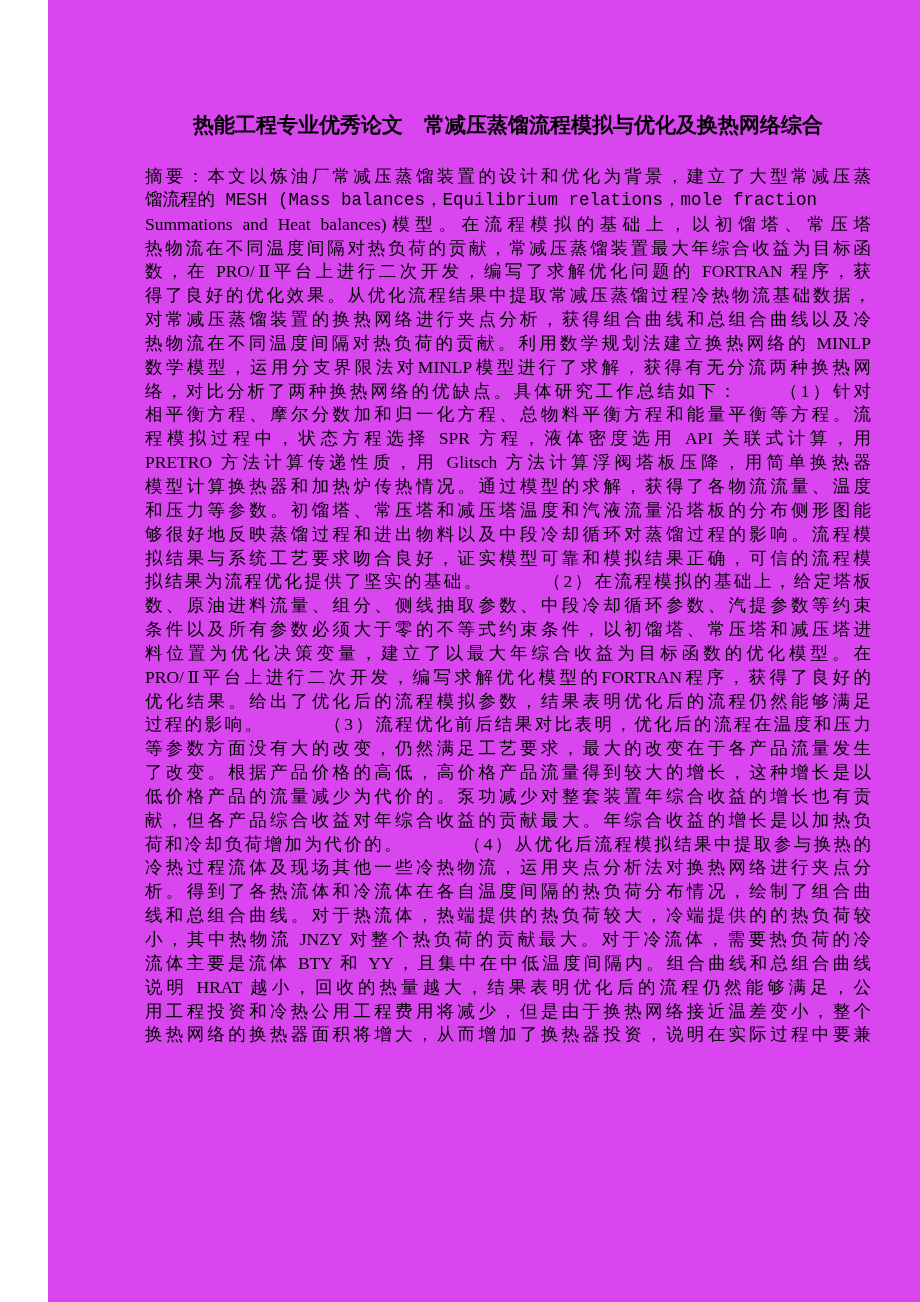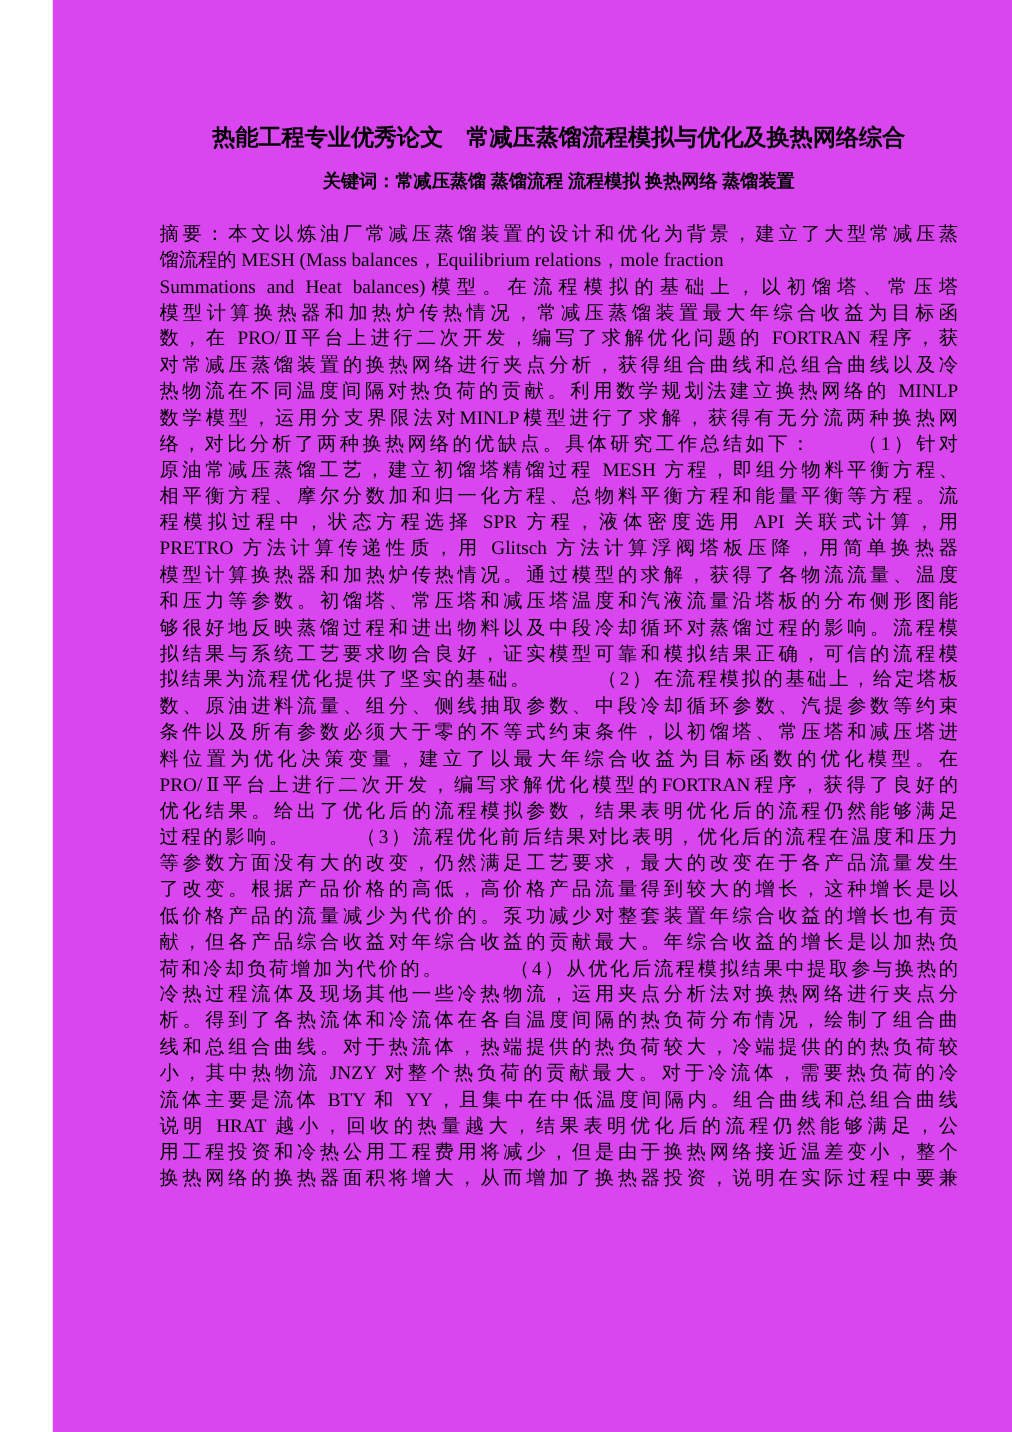--- a/index.html
+++ b/index.html
@@ -45,39 +45,39 @@
     line-height: 23.85px;
     height: 23.85px;
     overflow: hidden;
     text-align: justify;
     text-align-last: justify;
     text-justify: inter-character;
   }
   .line.no-justify {
     text-align: left;
     text-align-last: left;
+    font-family: Liberation Mono, monospace;
   }
 </style>
 </head>
 <body style="background: rgb(255, 255, 255); color: rgb(0, 0, 0);">
 
 <div class="page">
   <h1 class="title">热能工程专业优秀论文　常减压蒸馏流程模拟与优化及换热网络综合</h1>
-  <h2 class="keywords">关键词：常减压蒸馏 蒸馏流程 流程模拟 换热网络 蒸馏装置</h2>
   <div class="abstract">
       <div class="line">摘要：本文以炼油厂常减压蒸馏装置的设计和优化为背景，建立了大型常减压蒸</div>
       <div class="line no-justify">馏流程的 MESH (Mass balances，Equilibrium relations，mole fraction</div>
       <div class="line">Summations and Heat balances)模型。在流程模拟的基础上，以初馏塔、常压塔</div>
-      <div class="line">模型计算换热器和加热炉传热情况，常减压蒸馏装置最大年综合收益为目标函</div>
+      <div class="line">热物流在不同温度间隔对热负荷的贡献，常减压蒸馏装置最大年综合收益为目标函</div>
       <div class="line">数，在 PRO/Ⅱ平台上进行二次开发，编写了求解优化问题的 FORTRAN 程序，获</div>
+      <div class="line">得了良好的优化效果。从优化流程结果中提取常减压蒸馏过程冷热物流基础数据，</div>
       <div class="line">对常减压蒸馏装置的换热网络进行夹点分析，获得组合曲线和总组合曲线以及冷</div>
       <div class="line">热物流在不同温度间隔对热负荷的贡献。利用数学规划法建立换热网络的 MINLP</div>
       <div class="line">数学模型，运用分支界限法对MINLP模型进行了求解，获得有无分流两种换热网</div>
       <div class="line">络，对比分析了两种换热网络的优缺点。具体研究工作总结如下：　　（1）针对</div>
-      <div class="line">原油常减压蒸馏工艺，建立初馏塔精馏过程 MESH 方程，即组分物料平衡方程、</div>
       <div class="line">相平衡方程、摩尔分数加和归一化方程、总物料平衡方程和能量平衡等方程。流</div>
       <div class="line">程模拟过程中，状态方程选择 SPR 方程，液体密度选用 API 关联式计算，用</div>
       <div class="line">PRETRO 方法计算传递性质，用 Glitsch 方法计算浮阀塔板压降，用简单换热器</div>
       <div class="line">模型计算换热器和加热炉传热情况。通过模型的求解，获得了各物流流量、温度</div>
       <div class="line">和压力等参数。初馏塔、常压塔和减压塔温度和汽液流量沿塔板的分布侧形图能</div>
       <div class="line">够很好地反映蒸馏过程和进出物料以及中段冷却循环对蒸馏过程的影响。流程模</div>
       <div class="line">拟结果与系统工艺要求吻合良好，证实模型可靠和模拟结果正确，可信的流程模</div>
       <div class="line">拟结果为流程优化提供了坚实的基础。　　　（2）在流程模拟的基础上，给定塔板</div>
       <div class="line">数、原油进料流量、组分、侧线抽取参数、中段冷却循环参数、汽提参数等约束</div>
       <div class="line">条件以及所有参数必须大于零的不等式约束条件，以初馏塔、常压塔和减压塔进</div>

